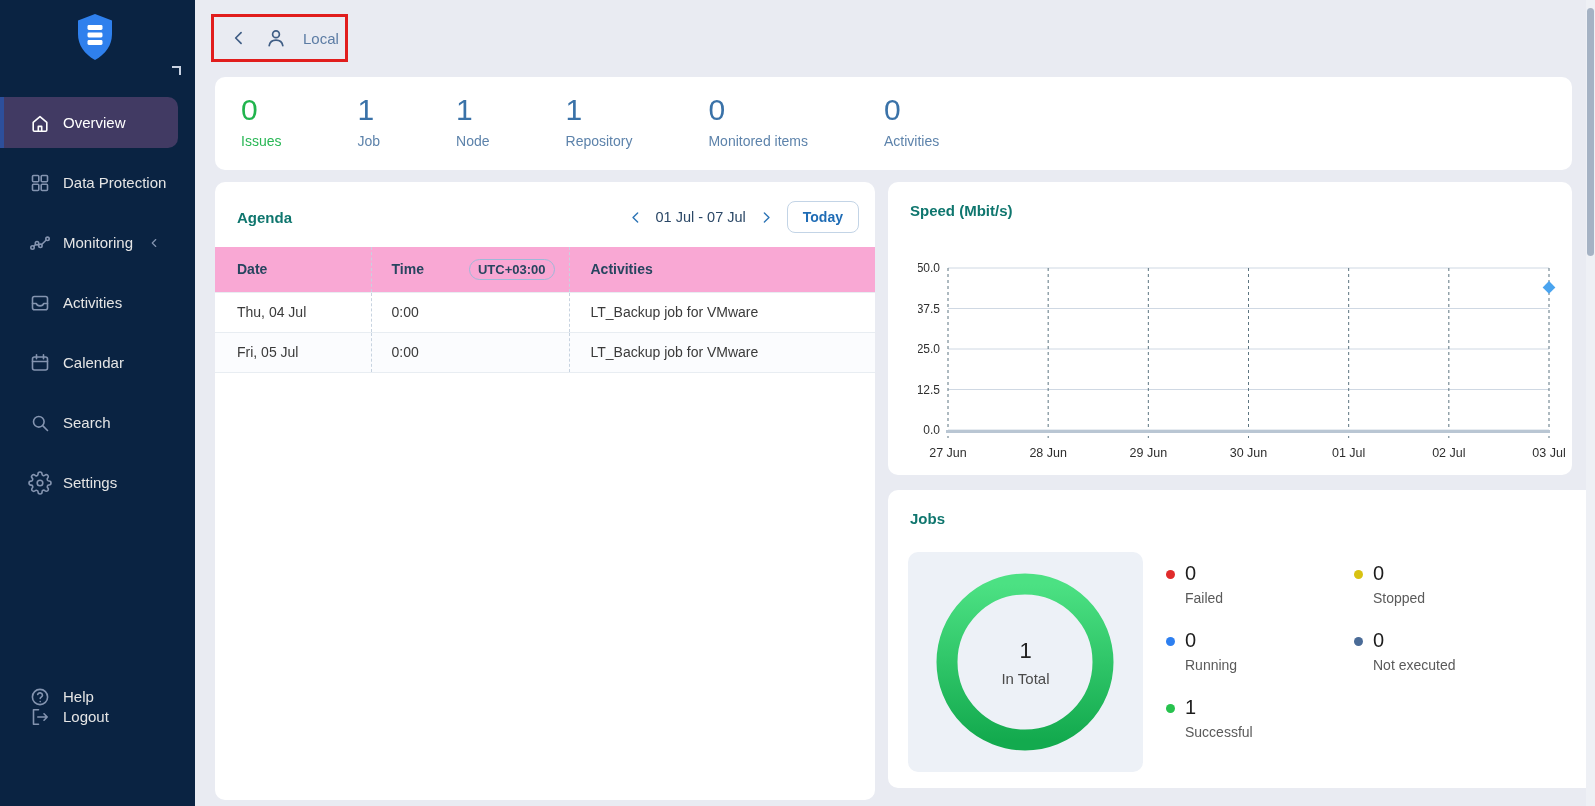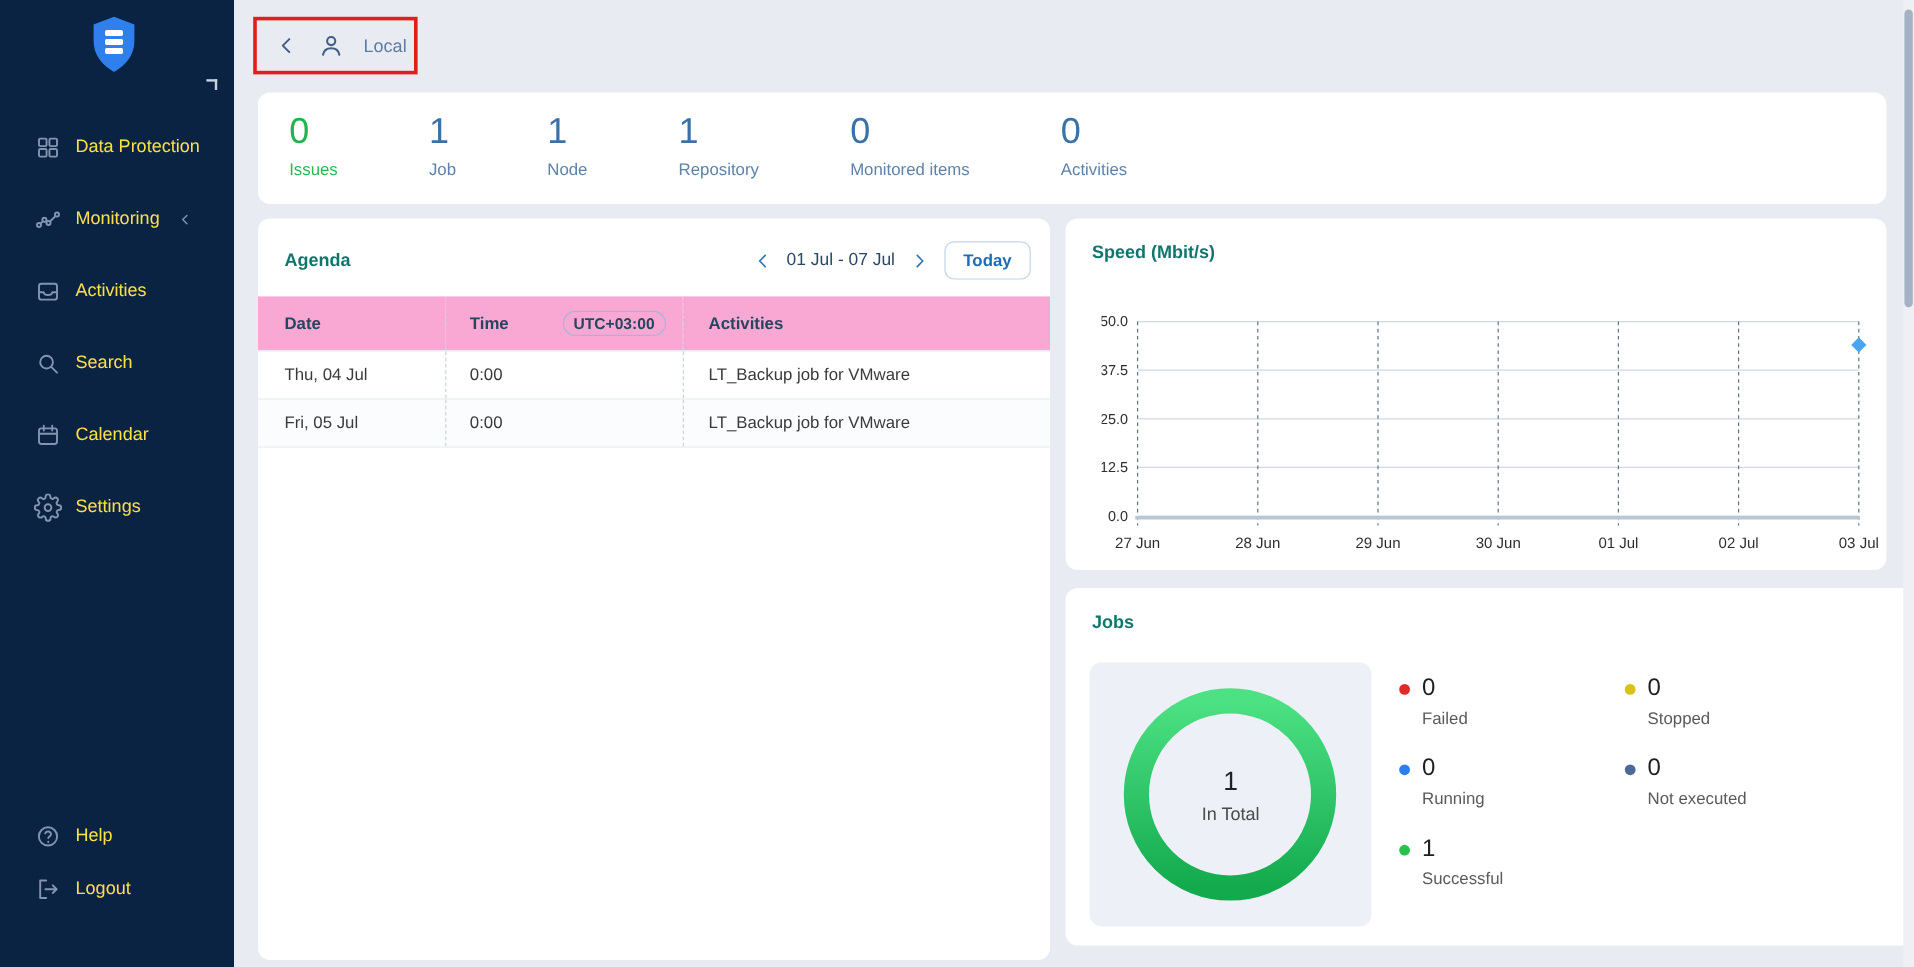--- a/index.html
+++ b/index.html
@@ -5,31 +5,31 @@
   * { margin:0; padding:0; box-sizing:border-box; }
   html,body { width:1595px; height:806px; overflow:hidden; font-family:"Liberation Sans", sans-serif; background:#e9ebf2; }
 
   
   .sidebar { position:absolute; left:0; top:0; width:195px; height:806px; background:#0a2342; }
   .logo { position:absolute; left:74px; top:12px; width:42px; height:50px; }
   .collapse-corner { position:absolute; left:172px; top:66px; width:9px; height:9px;
                      border-top:2px solid #c9d2e2; border-right:2px solid #c9d2e2; cursor:pointer; }
   .nav { position:absolute; top:97px; left:0; width:195px; }
   .nav-item { position:relative; height:51px; margin-bottom:9px; display:flex; align-items:center;
-              padding-left:28px; color:#fde047; font-size:15px; cursor:pointer; }
+              padding-left:28px; color:#e5e5e5; font-size:15px; cursor:pointer; }
   .nav-item .nav-icon { width:24px; height:24px; display:inline-flex; }
   .nav-item .nav-label { margin-left:11px; }
   .nav-item svg { stroke:#8494b0; fill:none; stroke-width:1.6; stroke-linecap:round; stroke-linejoin:round; }
   .nav-item.active { background:#413a63; width:178px; border-radius:0 10px 10px 0;
                      border-left:4px solid #2d4f9b; padding-left:24px; color:#ffffff; }
   .nav-item.active svg { stroke:#ffffff; }
   .nav-chevron { margin-left:14px; display:inline-flex; }
   .nav-chevron svg { stroke:#8494b0; stroke-width:2; }
   .nav-item.footer1 { position:absolute; top:671px; width:195px; }
-  .nav-item.footer2 { position:absolute; top:715px; width:195px; }
+  .nav-item.footer2 { position:absolute; top:691px; width:195px; }
   .mon-dot { fill:#0a2342; }
 
   
   .main { position:absolute; left:195px; top:0; right:0; height:806px; background:#e9ebf2; }
 
   
   .backbox { position:absolute; left:16px; top:14px; width:137px; height:48px;
              border:3px solid #7f1d1d; display:flex; align-items:center; padding-left:15px; gap:15px; }
   .icon-btn { display:inline-flex; cursor:pointer; }
   .icon-btn svg { stroke:#3f5d85; fill:none; stroke-linecap:round; stroke-linejoin:round; }
@@ -100,20 +100,29 @@
 <div class="sidebar">
   <svg class="logo" viewBox="0 0 42 50">
     <path d="M21 2 L38 8.5 V22 C38 33.5 31.5 42 21 48 C10.5 42 4 33.5 4 22 V8.5 Z" fill="#2f80ed"></path>
     <rect x="13.5" y="13" width="15" height="5" rx="1.4" fill="#ffffff"></rect>
     <rect x="13.5" y="20.5" width="15" height="5" rx="1.4" fill="#ffffff"></rect>
     <rect x="13.5" y="28" width="15" height="5" rx="1.4" fill="#ffffff"></rect>
   </svg>
   <div class="collapse-corner"></div>
 
   <div class="nav">
+    <div class="nav-item active">
+      <span class="nav-icon">
+        <svg viewBox="0 0 24 24">
+            <path d="M5.2 11.4 12 5.7l6.8 5.7V19c0 .7-.5 1.2-1.2 1.2H6.4c-.7 0-1.2-.5-1.2-1.2z"></path>
+            <path d="M10.3 20.2v-4.8h3.4v4.8"></path>
+          </svg>
+      </span>
+      <span class="nav-label">Overview</span>
+    </div>
     <div class="nav-item">
       <span class="nav-icon">
         <svg viewBox="0 0 24 24">
             <rect x="4.5" y="4.5" width="6.3" height="6.3" rx="1"></rect>
             <rect x="13.2" y="4.5" width="6.3" height="6.3" rx="1"></rect>
             <rect x="4.5" y="13.2" width="6.3" height="6.3" rx="1"></rect>
             <rect x="13.2" y="13.2" width="6.3" height="6.3" rx="1"></rect>
           </svg>
       </span>
       <span class="nav-label">Data Protection</span>
@@ -140,34 +149,34 @@
         <svg viewBox="0 0 24 24">
             <rect x="4.5" y="5.5" width="15" height="13.2" rx="2"></rect>
             <path d="M4.5 12.5h3.8c.4 1.5 1.9 2.4 3.7 2.4s3.3-.9 3.7-2.4h3.8"></path>
           </svg>
       </span>
       <span class="nav-label">Activities</span>
     </div>
     <div class="nav-item">
       <span class="nav-icon">
         <svg viewBox="0 0 24 24">
+            <rect x="4.5" y="6" width="15" height="13" rx="2"></rect>
+            <path d="M8.5 3.8v4M15.5 3.8v4M4.5 10.5h15"></path>
+          </svg>
+      </span>
+      <span class="nav-label">Calendar</span>
+    </div>
+    <div class="nav-item">
+      <span class="nav-icon">
+        <svg viewBox="0 0 24 24">
             <circle cx="10.8" cy="10.8" r="5.3"></circle>
             <path d="M14.9 14.9 19.5 19.5"></path>
           </svg>
       </span>
       <span class="nav-label">Search</span>
-    </div>
-    <div class="nav-item">
-      <span class="nav-icon">
-        <svg viewBox="0 0 24 24">
-            <rect x="4.5" y="6" width="15" height="13" rx="2"></rect>
-            <path d="M8.5 3.8v4M15.5 3.8v4M4.5 10.5h15"></path>
-          </svg>
-      </span>
-      <span class="nav-label">Calendar</span>
     </div>
     <div class="nav-item">
       <span class="nav-icon">
         <svg viewBox="0 0 24 24" stroke-width="1.5">
             <circle cx="12" cy="12" r="2.8"></circle>
             <path d="M19.4 15a1.65 1.65 0 0 0 .33 1.82l.06.06a2 2 0 1 1-2.83 2.83l-.06-.06a1.65 1.65 0 0 0-1.82-.33 1.65 1.65 0 0 0-1 1.51V21a2 2 0 1 1-4 0v-.09A1.65 1.65 0 0 0 9 19.4a1.65 1.65 0 0 0-1.82.33l-.06.06a2 2 0 1 1-2.83-2.83l.06-.06a1.65 1.65 0 0 0 .33-1.82 1.65 1.65 0 0 0-1.51-1H3a2 2 0 1 1 0-4h.09A1.65 1.65 0 0 0 4.6 9a1.65 1.65 0 0 0-.33-1.82l-.06-.06a2 2 0 1 1 2.83-2.83l.06.06a1.65 1.65 0 0 0 1.82.33H9a1.65 1.65 0 0 0 1-1.51V3a2 2 0 1 1 4 0v.09a1.65 1.65 0 0 0 1 1.51 1.65 1.65 0 0 0 1.82-.33l.06-.06a2 2 0 1 1 2.83 2.83l-.06.06a1.65 1.65 0 0 0-.33 1.82V9a1.65 1.65 0 0 0 1.51 1H21a2 2 0 1 1 0 4h-.09a1.65 1.65 0 0 0-1.51 1z"></path>
           </svg>
       </span>
       <span class="nav-label">Settings</span>
     </div>

